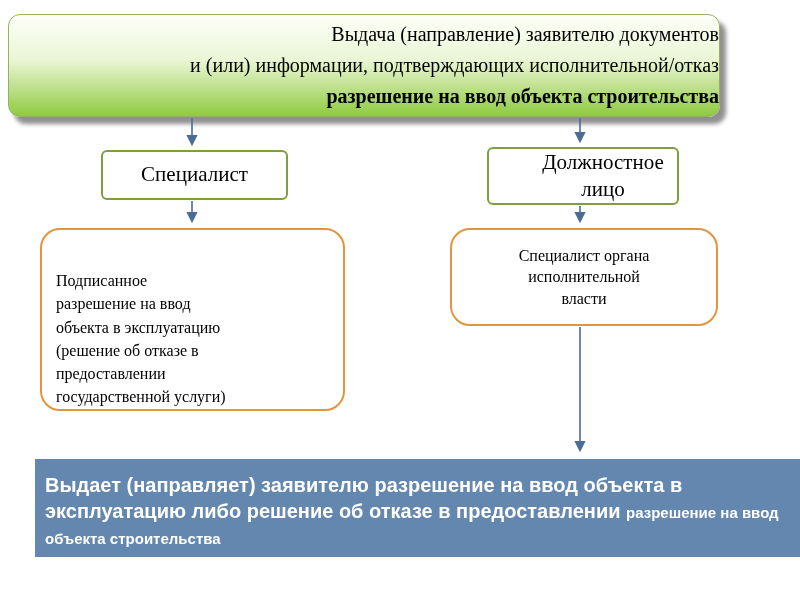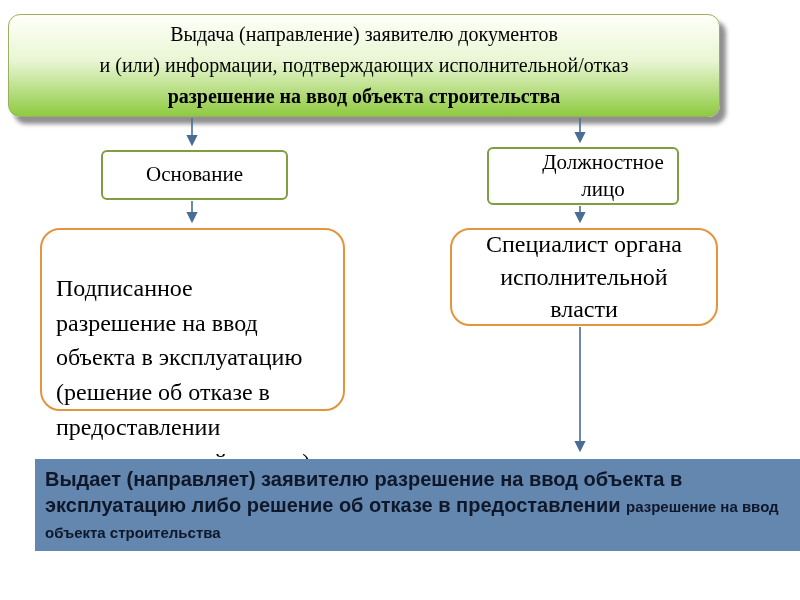--- a/index.html
+++ b/index.html
@@ -22,21 +22,21 @@
     border: 1px solid var(--title-border, #98b060);
     border-radius: 12px;
     background: linear-gradient(to bottom,
       var(--title-grad-top, #fefff9) 0%,
       var(--title-grad-mid, #e9f6d4) 45%,
       var(--title-grad-bottom, #8fca41) 100%);
     box-shadow: 6px 7px 4px #909090;
     display: flex;
     flex-direction: column;
     justify-content: center;
-    align-items: center;
+    align-items: flex-end;
     text-align: center;
     font-size: 20px;
     line-height: 1.55;
   }
   .title-line-3 { font-weight: bold; }
 
   
   .hdr {
     position: absolute;
     background: #ffffff;
@@ -51,52 +51,52 @@
   }
   .hdr-basis { left: 101px; top: 150px; width: 187px; height: 50px; }
   .hdr-official { left: 487px; top: 147px; width: 192px; height: 58px; padding-left: 40px; }
 
   
   .orange {
     position: absolute;
     background: #ffffff;
     border: 2px solid var(--orange-border, #e2953d);
     border-radius: 20px;
-    font-size: 24px;
+    font-size: 16px;
   }
   .doc-box {
     left: 40px; top: 228px;
     width: 305px; height: 183px;
-    padding: 6px 14px;
+    padding: 16px 14px;
     line-height: 1.45;
     white-space: pre-line;
   }
   .spec-box {
     left: 450px; top: 228px;
     width: 268px; height: 98px;
     display: flex;
     align-items: center;
     justify-content: center;
     text-align: center;
     line-height: 1.35;
     white-space: pre-line;
   }
 
   
   .action-bar {
     position: absolute;
     left: 35px; top: 459px;
     width: 765px; min-height: 86px;
     background: var(--blue-bar-bg, #6387ae);
-    color: #0f172a;
+    color: #ffffff;
     font-family: "Liberation Sans", sans-serif;
     font-weight: bold;
     font-size: 20px;
     line-height: 1.3;
-    padding: 7px 12px 7px 10px;
+    padding: 13px 12px 7px 10px;
   }
   .action-small { font-size: 15px; }
 
   
   .connectors {
     position: absolute;
     left: 0; top: 0;
     width: 800px; height: 600px;
     pointer-events: none;
   }
@@ -124,21 +124,21 @@
       </marker>
     </defs>
     <path class="arrow" d="M192,118 V144" marker-end="url(#ah)"></path>
     <path class="arrow" d="M580,118 V141" marker-end="url(#ah)"></path>
     <path class="arrow" d="M192,201 V221" marker-end="url(#ah)"></path>
     <path class="arrow" d="M580,206 V221" marker-end="url(#ah)"></path>
     <path class="arrow" d="M580,327 V450" marker-end="url(#ah)"></path>
   </svg>
 
   <div class="hdr hdr-basis">
-    <span>Основание</span>
+    <span>Специалист</span>
   </div>
 
   <div class="hdr hdr-official">
     <span>Должностное лицо</span>
   </div>
 
   <div class="orange doc-box">
     <span>Подписанное
 разрешение на ввод
 объекта в эксплуатацию

